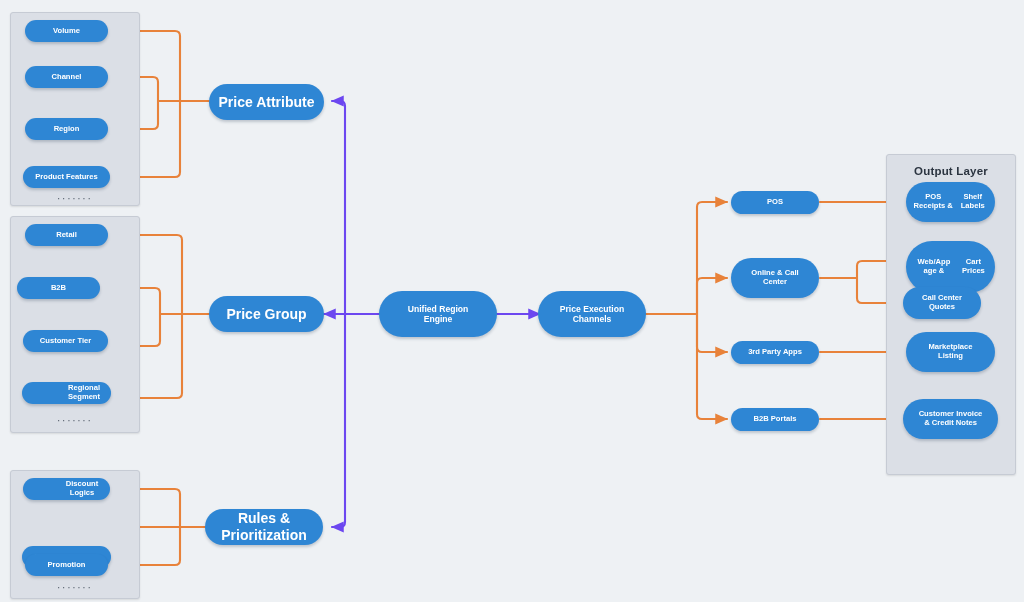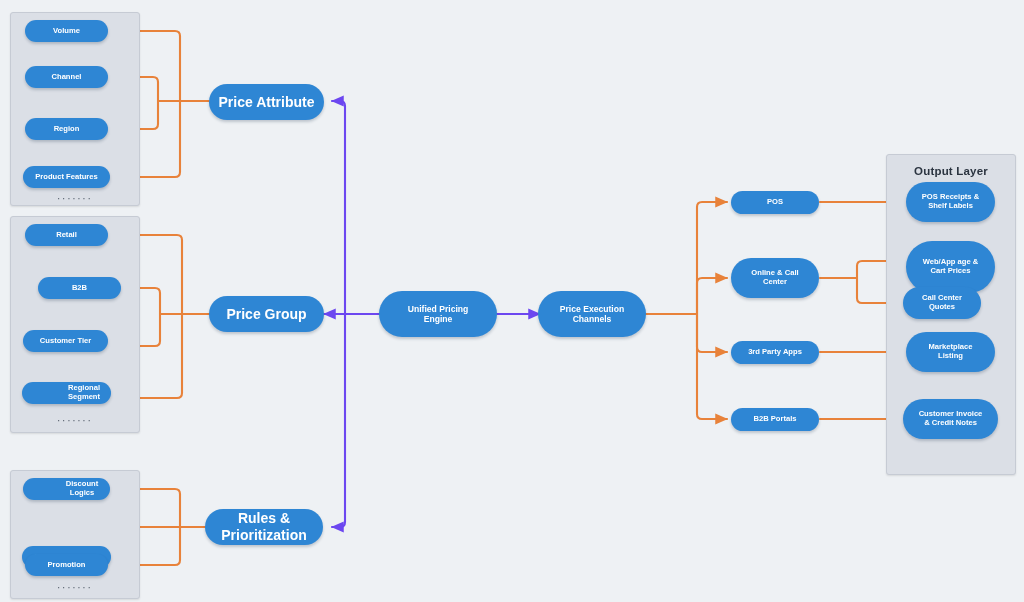--- a/index.html
+++ b/index.html
@@ -140,58 +140,58 @@
   <div class="node small" style="left:25px; top:20px; width:83px; height:22px;">Volume</div>
   <div class="node small" style="left:25px; top:66px; width:83px; height:22px;">Channel</div>
   <div class="node small" style="left:25px; top:118px; width:83px; height:22px;">Region</div>
   <div class="node small" style="left:23px; top:166px; width:87px; height:22px;">Product Features</div>
   <div class="node mid" style="left:209px; top:84px; width:115px; height:36px;">Price Attribute</div>
 
   <div class="panel" style="left:10px; top:216px; width:128px; height:215px;">
     <div class="dots" style="top:200px;">·······</div>
   </div>
   <div class="node small" style="left:25px; top:224px; width:83px; height:22px;">Retail</div>
-  <div class="node small" style="left:38px; top:277px; width:83px; height:22px;">B2B</div>
+  <div class="node small" style="left:17px; top:277px; width:83px; height:22px;">B2B</div>
   <div class="node small" style="left:23px; top:330px; width:85px; height:22px;">Customer Tier</div>
   <div class="node small" style="left:22px; top:382px; width:89px; height:22px;padding-left:40px;">Regional Segment</div>
   <div class="node mid" style="left:209px; top:296px; width:115px; height:36px;">Price Group</div>
 
   <div class="panel" style="left:10px; top:470px; width:128px; height:127px;">
     <div class="dots" style="top:113px;">·······</div>
   </div>
   <div class="node small" style="left:23px; top:478px; width:87px; height:22px;padding-left:36px;">Discount Logics</div>
   <div class="node small" style="left:22px; top:516px; width:89px; height:22px;margin-top:30px;">Trade Agreement</div>
   <div class="node small" style="left:25px; top:554px; width:83px; height:22px;">Promotion</div>
   <div class="node mid" style="left:205px; top:509px; width:118px; height:36px;">Rules &amp; Prioritization</div>
 
   <div class="node big" style="left:379px; top:291px; width:118px; height:46px; flex-direction:column;">
-    <span>Unified Pricing</span>
+    <span>Unified Region</span>
     <span>Engine</span>
   </div>
   <div class="node big" style="left:538px; top:291px; width:108px; height:46px; flex-direction:column;">
     <span>Price Execution</span>
     <span>Channels</span>
   </div>
 
   <div class="node small" style="left:731px; top:191px; width:88px; height:23px;">POS</div>
   <div class="node small" style="left:731px; top:258px; width:88px; height:40px; flex-direction:column;">
     <span>Online &amp; Call</span>
     <span>Center</span>
   </div>
   <div class="node small" style="left:731px; top:341px; width:88px; height:23px;">3rd Party Apps</div>
   <div class="node small" style="left:731px; top:408px; width:88px; height:23px;">B2B Portals</div>
 
   <div class="panel" style="left:886px; top:154px; width:128px; height:319px;">
     <div class="panel-title" style="top:10px;">Output Layer</div>
   </div>
-  <div class="node small" style="left:906px; top:182px; width:89px; height:40px; flex-direction:column;">
+  <div class="node small" style="left:906px; top:182px; width:89px; height:40px; flex-direction:row;">
     <span>POS Receipts &amp;</span>
     <span>Shelf Labels</span>
   </div>
-  <div class="node small" style="left:906px; top:241px; width:89px; height:52px; flex-direction:column;text-align:center;">
+  <div class="node small" style="left:906px; top:241px; width:89px; height:52px; flex-direction:row;text-align:center;">
     <span>Web/App age &amp;</span>
     <span>Cart Prices</span>
   </div>
   <div class="node small" style="left:903px; top:287px; width:78px; height:32px;">Call Center Quotes</div>
   <div class="node small" style="left:906px; top:332px; width:89px; height:40px; flex-direction:column;">
     <span>Marketplace</span>
     <span>Listing</span>
   </div>
   <div class="node small" style="left:903px; top:399px; width:95px; height:40px; flex-direction:column;">
     <span>Customer Invoice</span>

